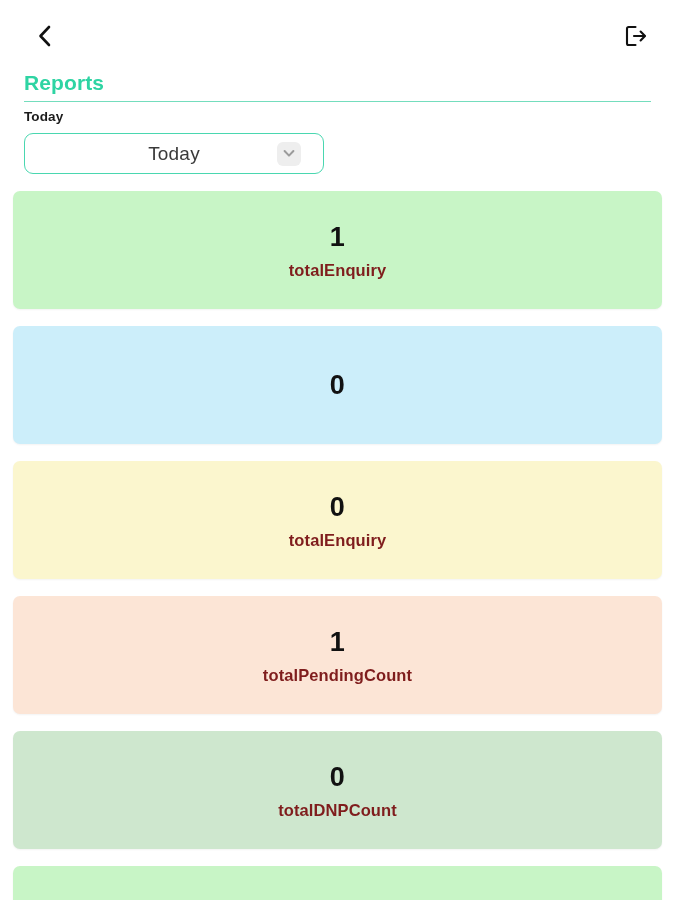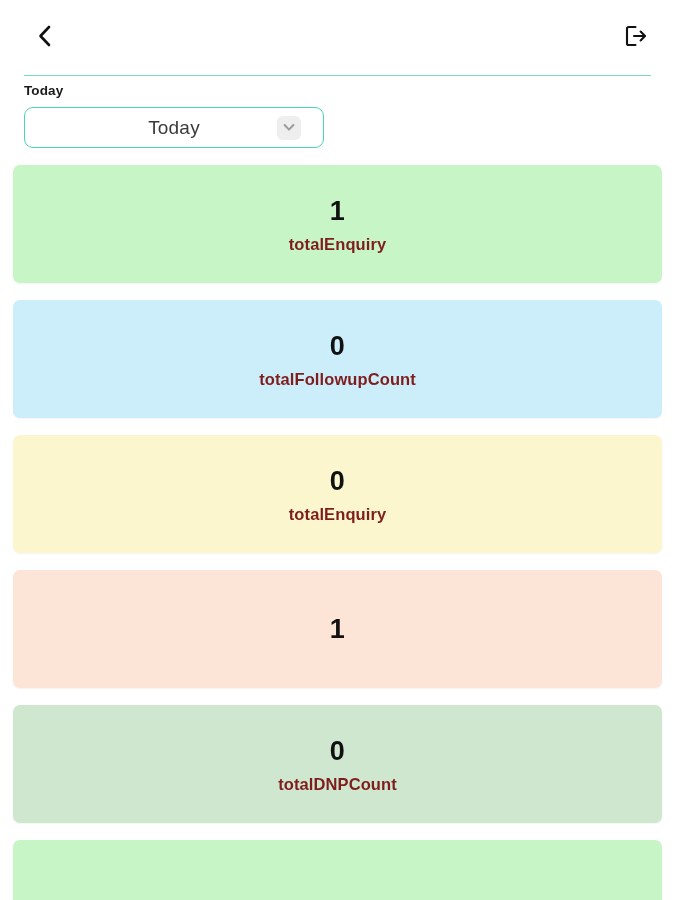--- a/index.html
+++ b/index.html
@@ -149,20 +149,21 @@
   <div class="logout-btn">
     <svg width="26" height="26" viewBox="0 0 26 26" fill="none">
       <path d="M13.5 4 H6.5 a1.5 1.5 0 0 0 -1.5 1.5 v15 a1.5 1.5 0 0 0 1.5 1.5 h7" stroke="#111111" stroke-width="2.1" stroke-linecap="round" stroke-linejoin="round"></path>
       <path d="M12 13 H22.5" stroke="#111111" stroke-width="2.1" stroke-linecap="round"></path>
       <path d="M18.6 8.6 L23 13 L18.6 17.4" stroke="#111111" stroke-width="2.1" stroke-linecap="round" stroke-linejoin="round"></path>
     </svg>
   </div>
 </div>
 
 <div class="section-head">
+  <div class="section-title">Reports</div>
   <div class="title-rule"></div>
 </div>
 
 <div class="range-label">Today</div>
 
 <div class="select-wrap">
   <span class="select-value">Today</span>
   <span class="select-chevron">
     <svg width="12" height="9" viewBox="0 0 12 9" fill="none">
       <path d="M1.6 2 L6 6.6 L10.4 2" stroke="#9b9b9b" stroke-width="2" stroke-linecap="round" stroke-linejoin="round"></path>
@@ -170,28 +171,28 @@
   </span>
 </div>
 
 <div class="cards" id="cards-container">
     <div class="stat-card" style="background: rgb(200, 245, 198);">
       <div class="stat-value">1</div>
       <div class="stat-label">totalEnquiry</div>
     </div>
     <div class="stat-card" style="background: rgb(204, 238, 250);">
       <div class="stat-value">0</div>
-      <div class="stat-label">totalFollowupCount</div>
     </div>
     <div class="stat-card" style="background: rgb(251, 246, 206);">
       <div class="stat-value">0</div>
       <div class="stat-label">totalEnquiry</div>
     </div>
     <div class="stat-card" style="background: rgb(252, 229, 214);">
       <div class="stat-value">1</div>
+      <div class="stat-label">totalPendingCount</div>
     </div>
     <div class="stat-card" style="background: rgb(206, 231, 206);">
       <div class="stat-value">0</div>
       <div class="stat-label">totalDNPCount</div>
     </div>
     <div class="stat-card" style="background: rgb(200, 245, 198);">
       <div class="stat-label"></div>
     </div>
   </div>
 

